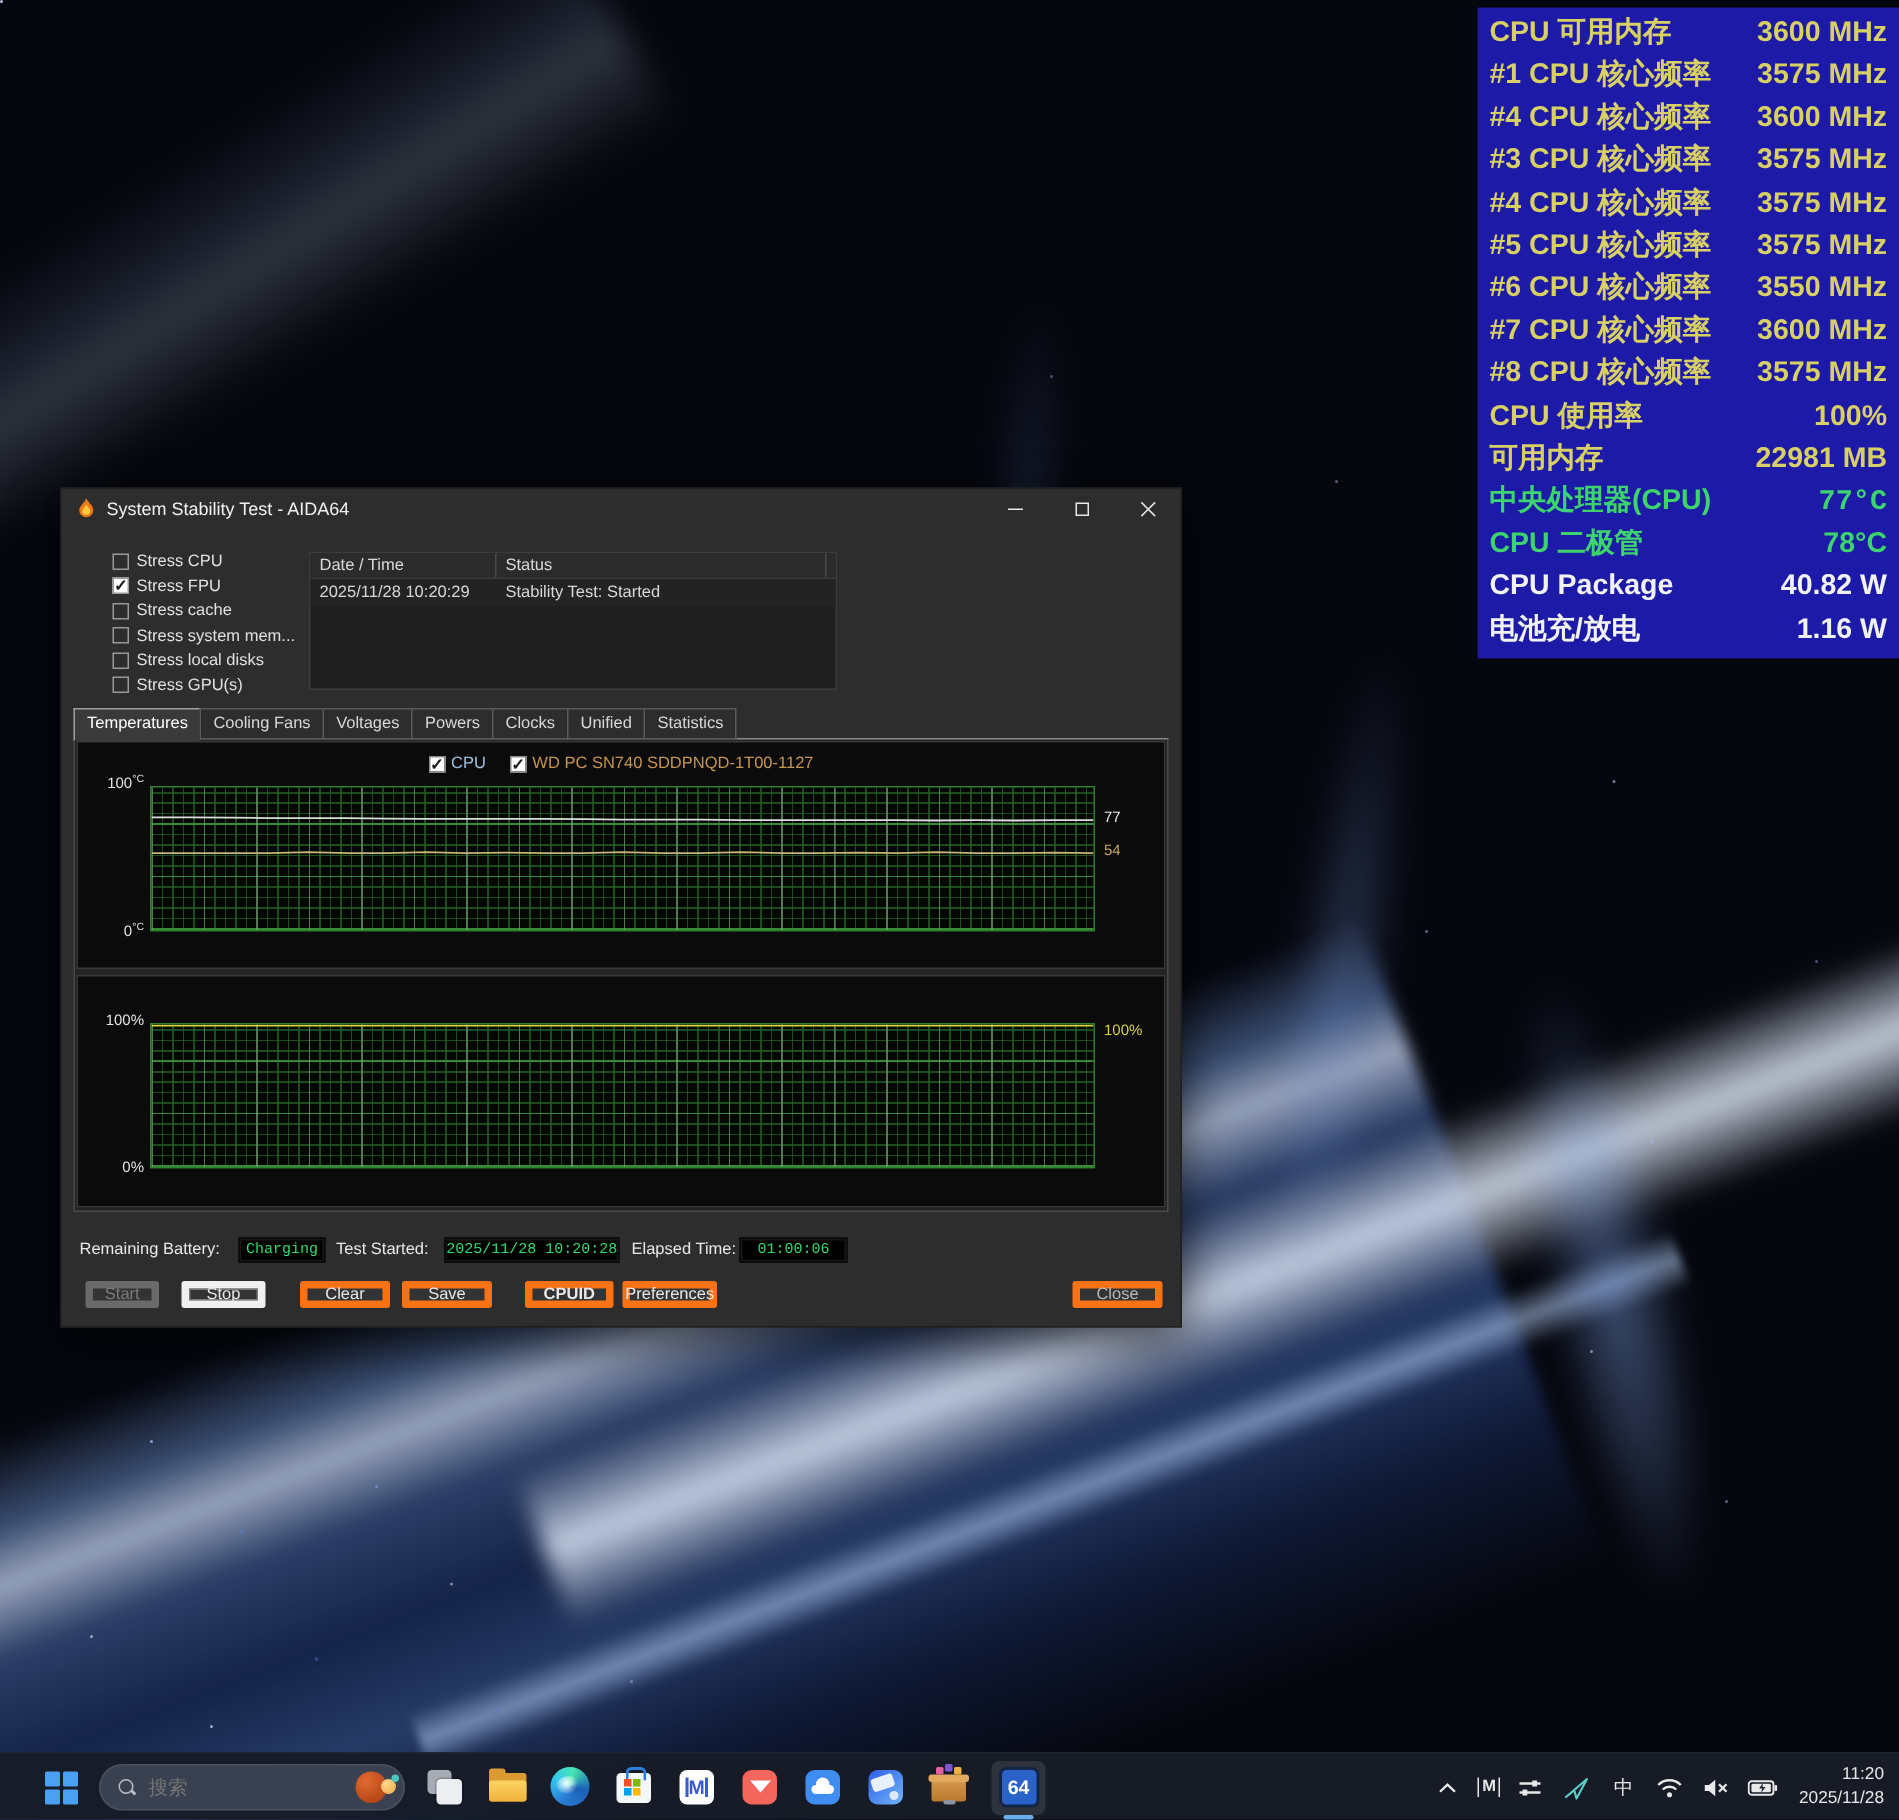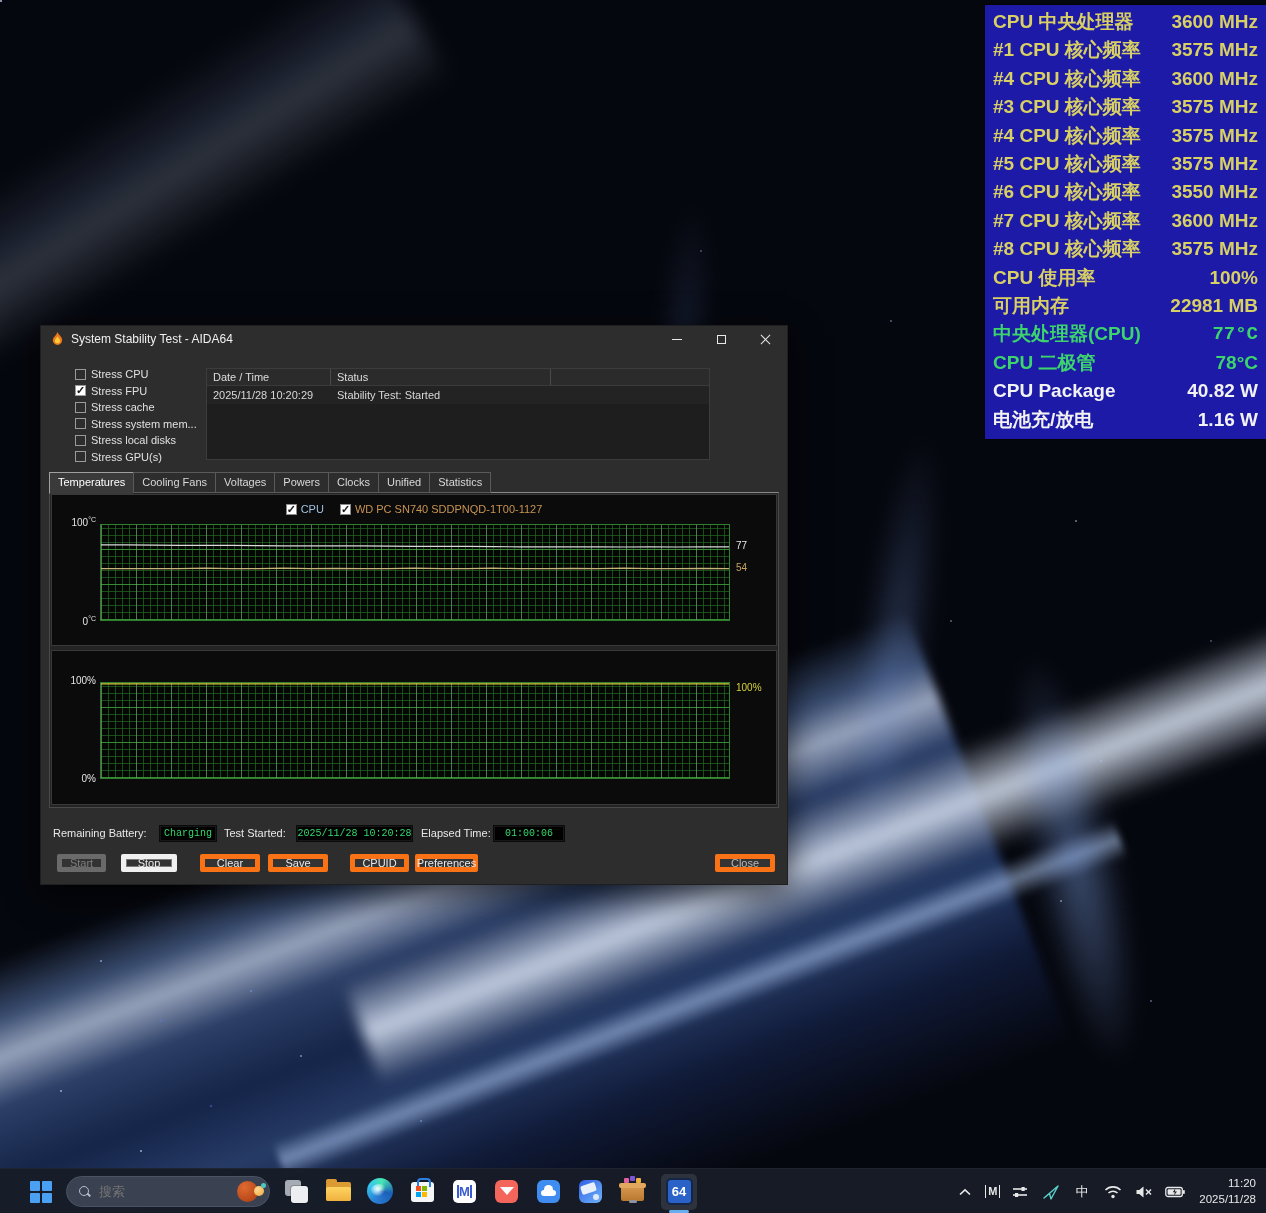--- a/index.html
+++ b/index.html
@@ -85,21 +85,21 @@
   .ram { width:15px; height:9px; margin-top:1px;
     background:repeating-linear-gradient(90deg,#2f9e4f 0 2px,#57c97a 2px 4px);
     border-bottom:2px solid #1c6b36; }
   .gpu { width:13px; height:10px; background:linear-gradient(135deg,#7db9e8 0 45%,#2e6fb8 45%);
     border-radius:1px; transform:skewX(-8deg); margin-left:2px; }
   .cb { width:11px; height:11px; background:#fff; border:1px solid #8a8a8a; position:relative; flex:none; }
   .cb.dark { background:#2d2d2d; border-color:#9a9a9a; }
   .cb.checked:after { content:"✓"; position:absolute; left:0px; top:-2px; font-size:11px; color:#1a1a1a; font-weight:bold; }
 
   
-  #logview { position:absolute; left:165px; top:42px; width:504px; height:92px;
+  #logview { position:absolute; left:165px; top:42px; width:352px; height:92px;
     background:#1e1e1e; border:1px solid #3c3c3c; }
   .log-head { display:flex; height:17px; background:#2b2b2b; border-bottom:1px solid #3a3a3a; color:#dcdcdc; }
   .log-head > div { padding:2px 0 0 6px; border-right:1px solid #4a4a4a; }
   .lc1 { width:124px; } .lc2 { width:220px; } .lc3 { flex:1; border-right:none !important; }
   .log-row { display:flex; height:18px; color:#d8d8d8; background:#232323; }
   .log-row > div { padding:3px 0 0 6px; }
 
   
   #tabbar { position:absolute; left:8px; top:146px; height:21px; display:flex; z-index:2; }
   .tab { padding:3px 8px 0 8px; height:21px; background:#2d2d2d; border:1px solid #5a5a5a;
@@ -237,21 +237,21 @@
   <div class="band band-d"></div>
   <div class="wisp wisp-1"></div>
   <div class="wisp wisp-2"></div>
   <div class="wisp wisp-3"></div>
   <div class="wisp wisp-4"></div>
   <div class="stars"></div>
 </div>
 
 <div id="sensor-panel">
     <div class="srow">
-      <span style="color: rgb(216, 208, 101);">CPU 中央处理器</span>
+      <span style="color: rgb(216, 208, 101);">CPU 可用内存</span>
       <span class="v" style="color: rgb(216, 208, 101);">3600 MHz</span>
     </div>
     <div class="srow">
       <span style="color: rgb(216, 208, 101);">#1 CPU 核心频率</span>
       <span class="v" style="color: rgb(216, 208, 101);">3575 MHz</span>
     </div>
     <div class="srow">
       <span style="color: rgb(216, 208, 101);">#4 CPU 核心频率</span>
       <span class="v" style="color: rgb(216, 208, 101);">3600 MHz</span>
     </div>
@@ -425,21 +425,21 @@
   <span class="valbox" style="left:118px; width:58px;">Charging</span>
   <span class="stat-label" style="left:183px;">Test Started:</span>
   <span class="valbox" style="left:255px; width:117px;">2025/11/28 10:20:28</span>
   <span class="stat-label" style="left:380px;">Elapsed Time:</span>
   <span class="valbox" style="left:452px; width:72px;">01:00:06</span>
 
   <div class="btn disabled" style="left:16px;  width:49px;">Start</div>
   <div class="btn focused" style="left:80px;  width:56px;">Stop</div>
   <div class="btn" style="left:159px; width:60px;">Clear</div>
   <div class="btn" style="left:227px; width:60px;">Save</div>
-  <div class="btn" style="left:309px; width:59px;">CPUID</div>
+  <div class="btn" style="left:309px; width:59px;font-weight:bold;">CPUID</div>
   <div class="btn" style="left:374px; width:63px;">Preferences</div>
   <div class="btn dim" style="left:674px; width:60px;">Close</div>
 </div>
 
 <div id="taskbar">
   <div class="tb-item" id="start-btn">
     <span class="winlogo">
         <span></span>
         <span></span>
         <span></span>

